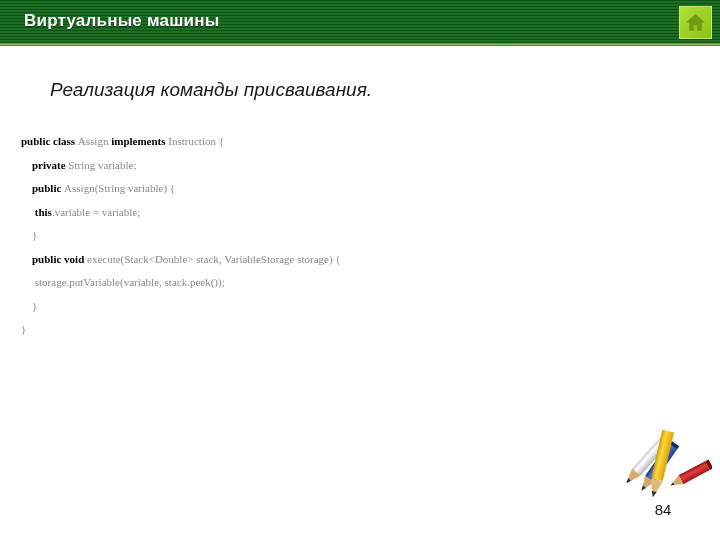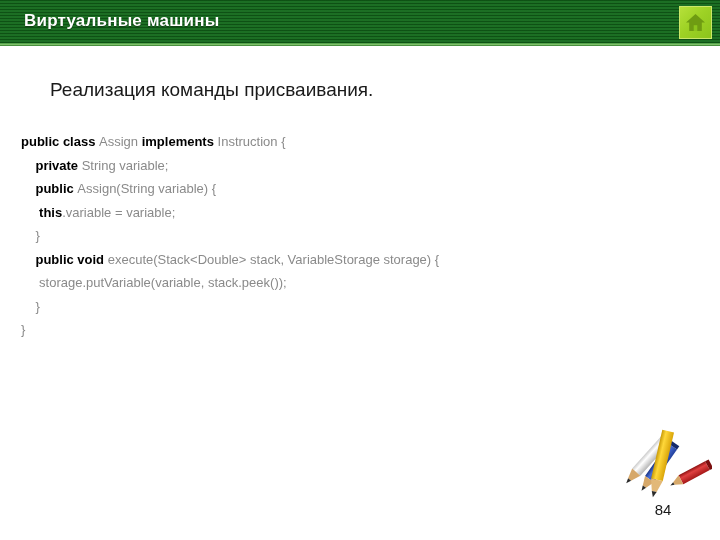--- a/index.html
+++ b/index.html
@@ -69,31 +69,32 @@
     justify-content: center;
   }
   #home-button svg { display: block; }
 
   
   #subtitle {
     position: absolute;
     left: 50px;
     top: 79px;
     font-size: 19px;
+    font-style: italic;
     color: #1a1a1a;
     white-space: nowrap;
   }
 
   
   #code-block {
     position: absolute;
     left: 21px;
     top: 130px;
-    font-family: Liberation Sans, sans-serif;
-    font-size: 13px;
+    font-family: Liberation Serif, serif;
+    font-size: 11px;
     line-height: 23.5px;
     color: #8a8a8a;
     white-space: pre;
   }
   #code-block .ln {
     display: block;
     white-space: pre;
   }
   #code-block b {
     color: #000000;

